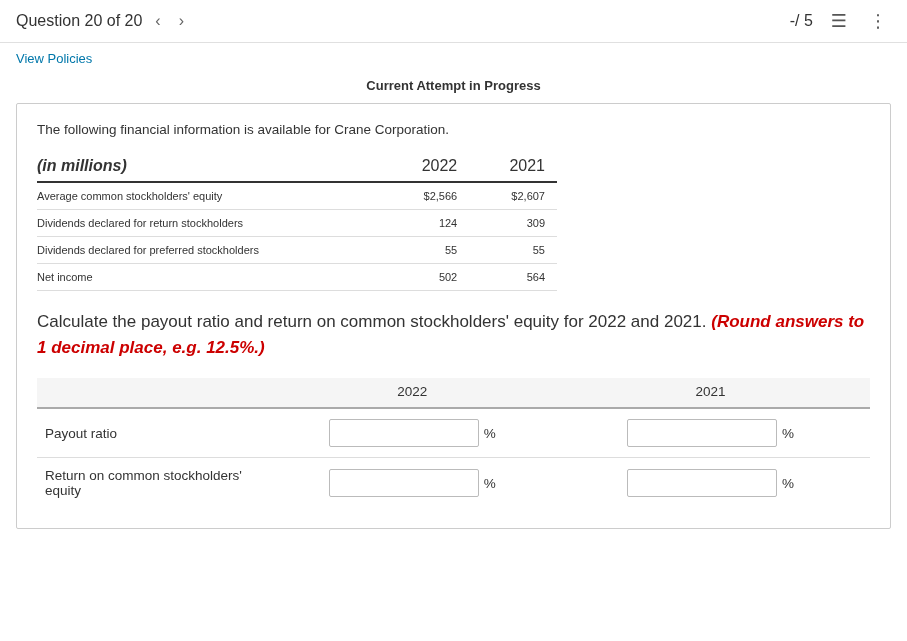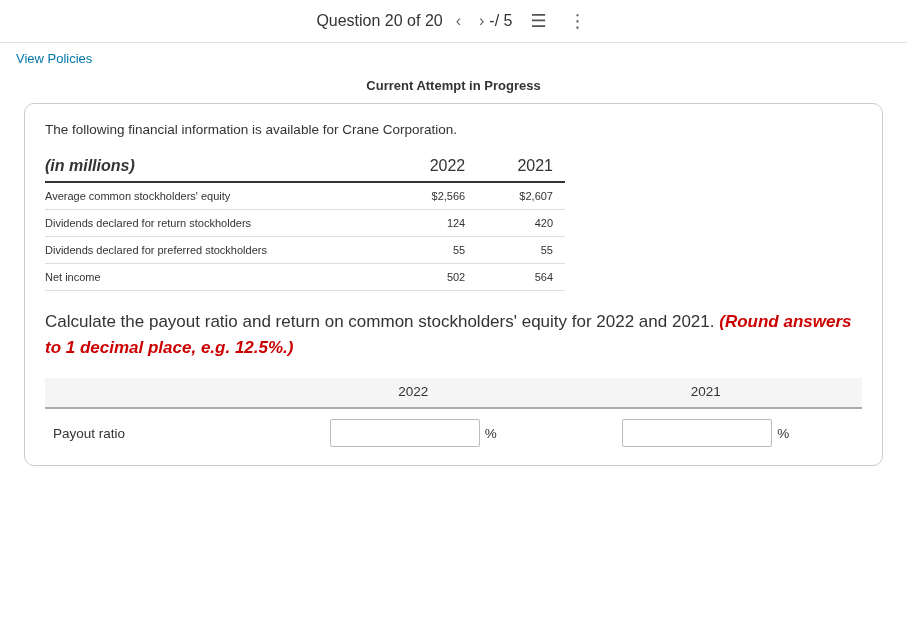--- a/index.html
+++ b/index.html
@@ -7,21 +7,21 @@
       font-family: Arial, sans-serif;
       font-size: 14px;
       color: #333;
       background: #fff;
       width: 907px;
       min-height: 641px;
     }
     .header {
       display: flex;
       align-items: center;
-      justify-content: center;
+      justify-content: space-between;
       padding: 8px 16px;
       border-bottom: 1px solid #e0e0e0;
     }
     .header-left {
       display: flex;
       align-items: center;
       gap: 8px;
     }
     .question-label {
       font-size: 16px;
@@ -61,24 +61,24 @@
       font-size: 13px;
       display: inline-block;
     }
     .attempt-label {
       padding: 8px 16px 10px;
       font-weight: bold;
       font-size: 13px;
       text-align: center;
     }
     .question-box {
-      margin: 0 24px;
+      margin: 0 16px;
       border: 1px solid #ccc;
-      border-radius: 10px;
-      padding: 18px 20px 8px;
+      border-radius: 2px;
+      padding: 18px 20px 20px;
     }
     .question-intro {
       font-size: 13.5px;
       margin-bottom: 16px;
       color: #333;
     }
     .fin-table {
       width: 520px;
       border-collapse: collapse;
       margin-bottom: 12px;
@@ -221,21 +221,21 @@
     </thead>
     <tbody>
       <tr>
         <td class="label-col">Average common stockholders' equity</td>
         <td>$2,566</td>
         <td>$2,607</td>
       </tr>
       <tr>
         <td class="label-col">Dividends declared for return stockholders</td>
         <td>124</td>
-        <td>420</td>
+        <td>309</td>
       </tr>
       <tr>
         <td class="label-col">Dividends declared for preferred stockholders</td>
         <td>55</td>
         <td>55</td>
       </tr>
       <tr>
         <td class="label-col">Net income</td>
         <td>502</td>
         <td>564</td>
@@ -269,19 +269,36 @@
         </td>
         <td class="col-separator"></td>
         <td>
           <div class="input-with-pct">
             <input class="answer-input" type="text" value="" style="">
             <span class="pct-label">%</span>
           </div>
         </td>
         <td class="col-separator"></td>
       </tr>
+      <tr>
+        <td class="row-label-col">Return on common stockholders' equity</td>
+        <td>
+          <div class="input-with-pct">
+            <input class="answer-input" type="text" value="" style="">
+            <span class="pct-label">%</span>
+          </div>
+        </td>
+        <td class="col-separator"></td>
+        <td>
+          <div class="input-with-pct">
+            <input class="answer-input" type="text" value="" style="">
+            <span class="pct-label">%</span>
+          </div>
+        </td>
+        <td class="col-separator"></td>
+      </tr>
     </tbody>
   </table>
 
 </div>
 
 
 
 
 </body></html>

